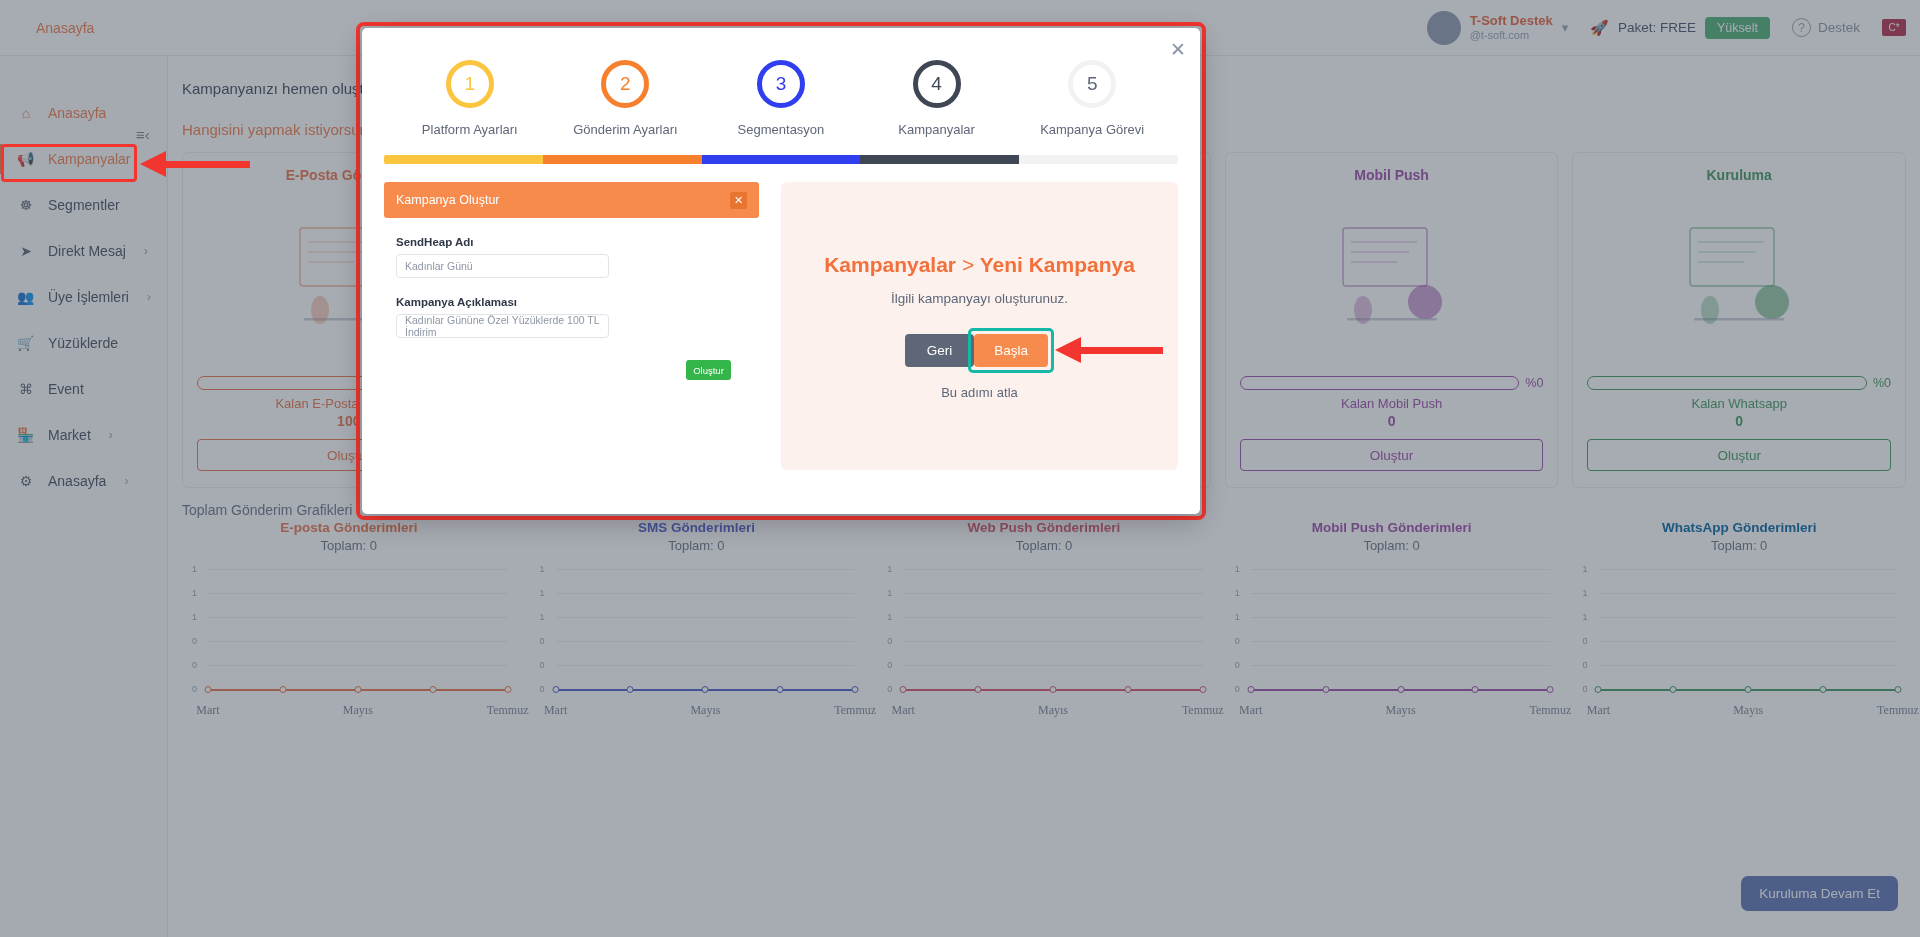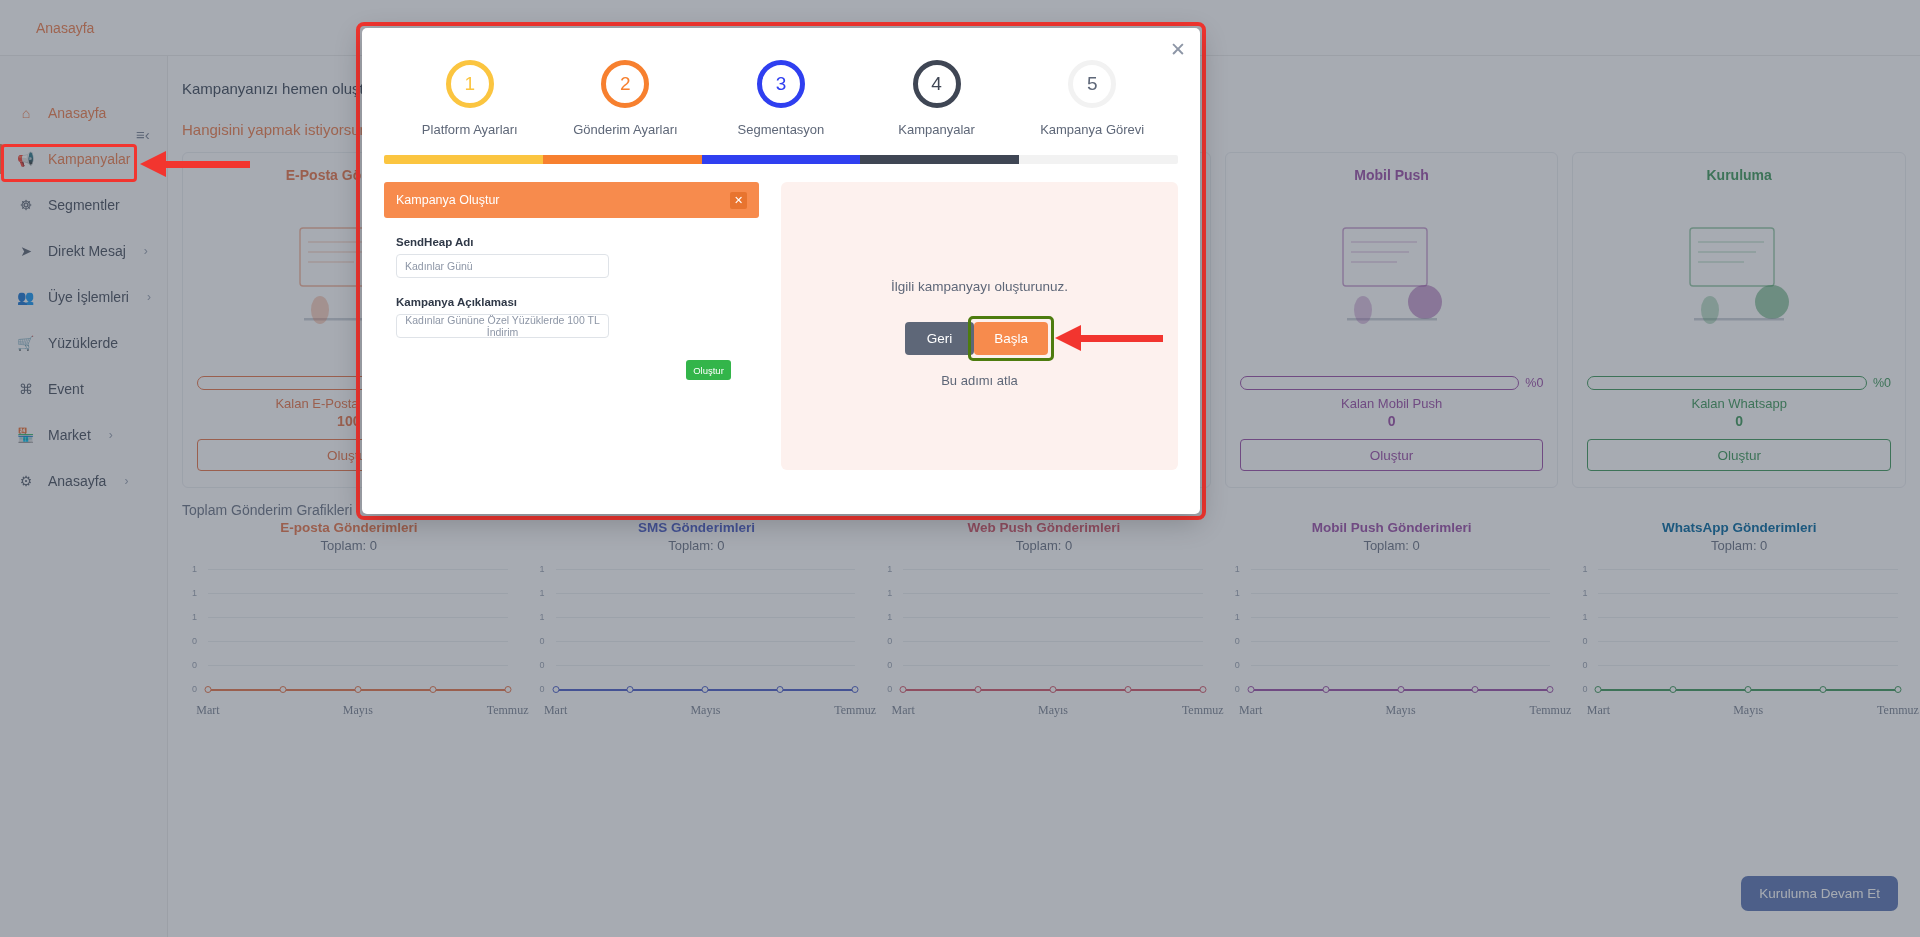--- a/index.html
+++ b/index.html
@@ -147,41 +147,41 @@
     background:#f78b4d; color:#fff; border-radius: 3px; height: 36px;
     display:flex; align-items:center; justify-content:space-between;
     padding: 0 12px; font-size: 12.5px;
   }
   .form-head-x { width:17px;height:17px; background:#e8742f; color:#fff; font-size:11px;
                  display:flex;align-items:center;justify-content:center;border-radius:2px;}
   .field-label { font-size: 11.5px; font-weight: bold; color:#2f3847; margin: 18px 0 6px 12px;}
   .field-input {
     margin-left: 12px; width: 213px; height: 24px; border: 1px solid #dfe3e8; border-radius: 4px;
     font-size: 10.5px; color: #8d96a6; padding: 0 8px; display:flex; align-items:center;
-    background:#fff; font-family:"Liberation Sans", sans-serif;text-align:center;
+    background:#fff; font-family:"Liberation Sans", sans-serif;
   }
   .create-btn {
     margin: 22px 0 0 auto; width: 45px; height: 20px; background:#33b54a; color:#fff;
     border-radius: 3px; font-size: 9.5px; display:flex;align-items:center;justify-content:center;
     margin-right: 28px;
   }
   .create-row { display:flex; }
 
   .info-pane {
     flex: 1; background: #fdf1ee; border-radius: 6px; display:flex; flex-direction:column;
     align-items:center; justify-content:center; padding: 20px; height: 288px;
   }
   .bc { font-size: 21px; font-weight: bold; color:#f2703a; }
   .bc .sep { color:#f2703a; font-weight: normal; }
   .info-sub { font-size: 13.5px; color:#5e6778; margin-top: 14px; }
   .btn-row { display:flex; align-items:center; margin-top: 22px; gap: 0; position:relative;}
   .btn-geri {
     background:#5e6778; color:#fff; font-size: 13.5px; padding: 9px 22px; border-radius: 4px;
   }
-  .btn-basla-outline { border: 3px solid #4d7c0f; border-radius: 5px; padding: 3px; margin-left: -6px; }
+  .btn-basla-outline { border: 3px solid #14b8a6; border-radius: 5px; padding: 3px; margin-left: -6px; }
   .btn-basla { background:#f78b4d; color:#fff; font-size: 13.5px; padding: 9px 20px; border-radius: 4px; }
   .skip { font-size: 13px; color:#5e6778; margin-top: 12px; }
 
   
   .ann-box-kampanyalar {
     position:absolute; left: 1px; top: 144px; width: 136px; height: 38px;
     border: 3px solid #f2352f; border-radius: 4px;
   }
   .arrow { position:absolute; height: 0; }
   .arrow-line { position:absolute; background:#f2352f; height: 7px; }
@@ -190,20 +190,40 @@
 </style>
 </head>
 <body>
 
 <div id="root">
 
   <div class="app">
 
     <div class="topbar">
       <div class="topnav-link">Anasayfa</div>
+      <div class="topbar-right">
+        <div class="user-chip">
+          <div class="avatar"></div>
+          <div class="user-txt">
+            <div class="user-name">T-Soft Destek</div>
+            <div class="user-mail">@t-soft.com</div>
+          </div>
+          <div class="chev">▾</div>
+        </div>
+        <div class="pkg">
+          <span class="rocket">🚀</span>
+          <span>Paket: FREE</span>
+          <span class="badge-up">Yükselt</span>
+        </div>
+        <div class="support">
+          <span class="qmark">?</span>
+          <span>Destek</span>
+        </div>
+        <div class="flag">C*</div>
+      </div>
     </div>
 
     <div class="sidebar">
       <div class="collapse-btn">≡‹</div>
       <div style="height:28px"></div>
       <div id="sidebar-items">
           <div class="side-item" style="color: rgb(239, 127, 78);">
             <span class="side-ico" style="color: rgb(239, 127, 78);">⌂</span>
             <span>Anasayfa</span>
           </div>
@@ -570,20 +590,25 @@
         <div class="field-label">SendHeap Adı</div>
         <div class="field-input">Kadınlar Günü</div>
         <div class="field-label">Kampanya Açıklaması</div>
         <div class="field-input">Kadınlar Gününe Özel Yüzüklerde 100 TL İndirim</div>
         <div class="create-row">
           <div class="create-btn">Oluştur</div>
         </div>
       </div>
 
       <div class="info-pane">
+        <div class="bc">
+          <span>Kampanyalar</span>
+          <span class="sep">&gt;</span>
+          <span>Yeni Kampanya</span>
+        </div>
         <div class="info-sub">İlgili kampanyayı oluşturunuz.</div>
         <div class="btn-row">
           <div class="btn-geri">Geri</div>
           <div class="btn-basla-outline">
             <div class="btn-basla">Başla</div>
           </div>
           <div class="arrow" style="left:150px; top:22px; width:110px;">
             <div class="arrow-line" style="left:24px; top:-3px; width:84px;"></div>
             <div class="arrow-head" style="left:0; top:-13px; border-right:26px solid #f2352f;"></div>
           </div>

